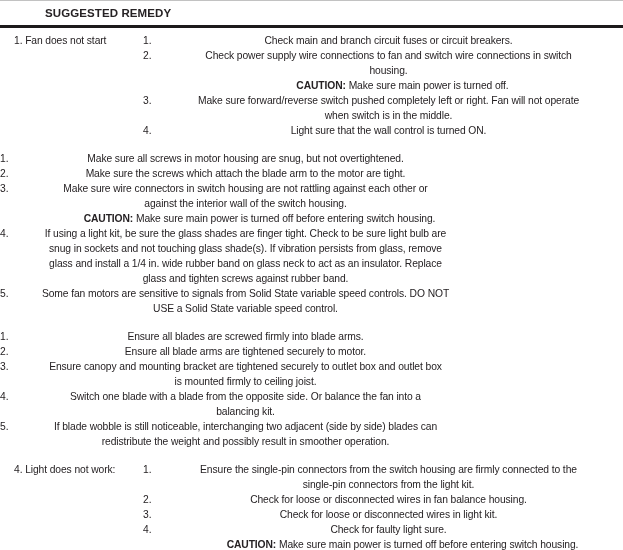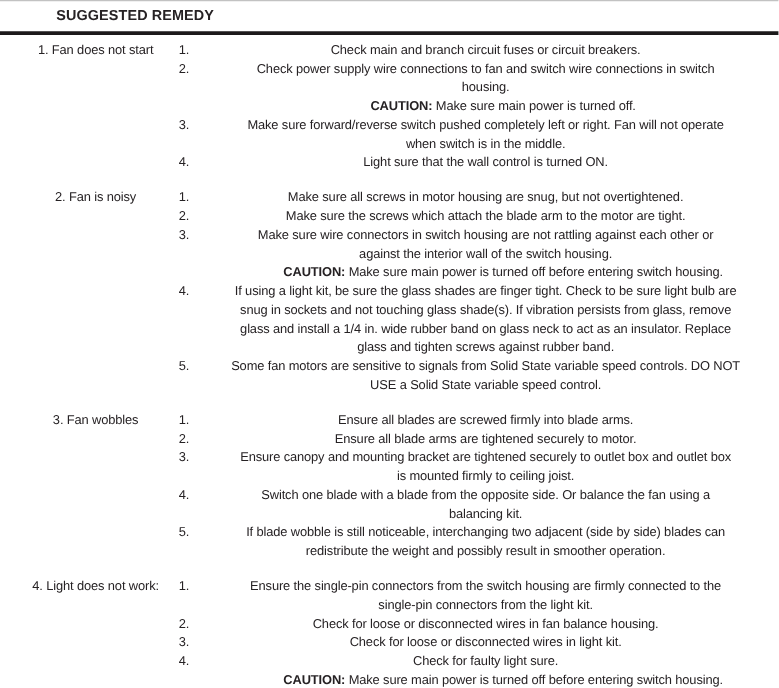--- a/index.html
+++ b/index.html
@@ -59,21 +59,20 @@
   }
   .problem {
     width: 143px;
     box-sizing: border-box;
     padding-left: 14px;
     padding-right: 4px;
     flex-shrink: 0;
     font-size: 10.3px;
     letter-spacing: -0.1px;
     line-height: 15px;
-    text-align: center;
   }
   .remedies {
     width: 478px;
     font-size: 10.3px;
     letter-spacing: -0.1px;
     line-height: 15px;
   }
   .item {
     display: flex;
   }
@@ -124,21 +123,20 @@
             <span class="txt">Make sure forward/reverse switch pushed completely left or right. Fan will not operate
 when switch is in the middle.</span>
           </div>
           <div class="item">
             <span class="num">4.</span>
             <span class="txt">Light sure that the wall control is turned ON.</span>
           </div>
         </div>
       </div>
       <div class="row">
-        <div class="problem">2. Fan is noisy</div>
         <div class="remedies">
           <div class="item">
             <span class="num">1.</span>
             <span class="txt">Make sure all screws in motor housing are snug, but not overtightened.</span>
           </div>
           <div class="item">
             <span class="num">2.</span>
             <span class="txt">Make sure the screws which attach the blade arm to the motor are tight.</span>
           </div>
           <div class="item">
@@ -157,38 +155,37 @@
 glass and tighten screws against rubber band.</span>
           </div>
           <div class="item">
             <span class="num">5.</span>
             <span class="txt">Some fan motors are sensitive to signals from Solid State variable speed controls. DO NOT
 USE a Solid State variable speed control.</span>
           </div>
         </div>
       </div>
       <div class="row">
-        <div class="problem">3. Fan wobbles</div>
         <div class="remedies">
           <div class="item">
             <span class="num">1.</span>
             <span class="txt">Ensure all blades are screwed firmly into blade arms.</span>
           </div>
           <div class="item">
             <span class="num">2.</span>
             <span class="txt">Ensure all blade arms are tightened securely to motor.</span>
           </div>
           <div class="item">
             <span class="num">3.</span>
             <span class="txt">Ensure canopy and mounting bracket are tightened securely to outlet box and outlet box
 is mounted firmly to ceiling joist.</span>
           </div>
           <div class="item">
             <span class="num">4.</span>
-            <span class="txt">Switch one blade with a blade from the opposite side. Or balance the fan using a
+            <span class="txt">Switch one blade with a blade from the opposite side. Or balance the fan into a
 balancing kit.</span>
           </div>
           <div class="item">
             <span class="num">5.</span>
             <span class="txt">If blade wobble is still noticeable, interchanging two adjacent (side by side) blades can
 redistribute the weight and possibly result in smoother operation.</span>
           </div>
         </div>
       </div>
       <div class="row">

